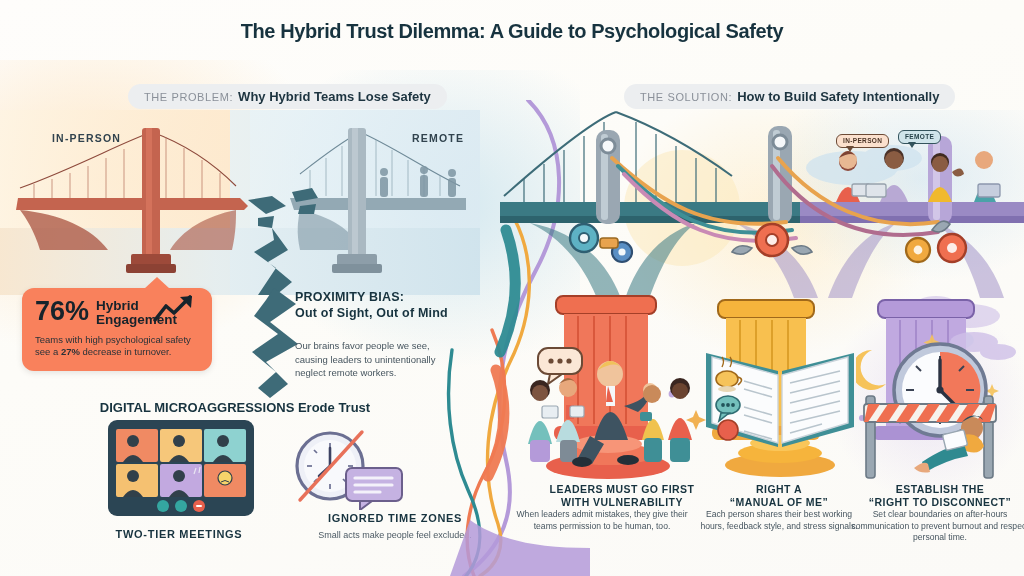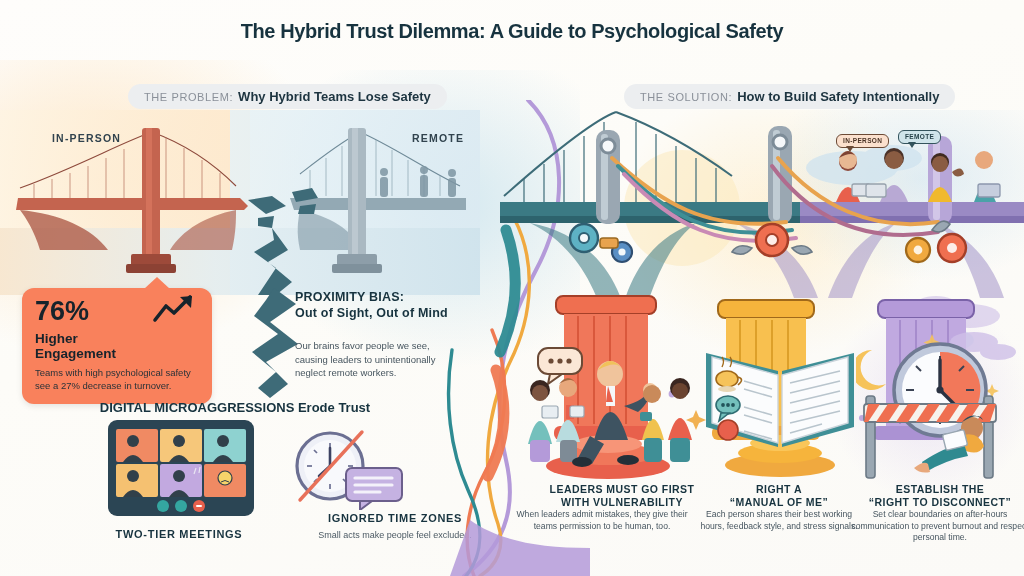--- a/index.html
+++ b/index.html
@@ -48,25 +48,25 @@
   #stat-callout {
     position:absolute; left:22px; top:288px; width:190px; padding:10px 13px 12px;
     background:#f9815c; border-radius:12px; color:#1e2b30;
     box-shadow:0 2px 6px rgba(0,0,0,.10);
   }
   #stat-callout:after {
     content:""; position:absolute; left:122px; top:-11px; width:0;height:0;
     border-left:13px solid transparent; border-right:13px solid transparent;
     border-bottom:12px solid #f9815c;
   }
-  .stat-row { display:flex; align-items:flex-start; gap:7px;flex-direction:column; }
+  .stat-row { display:flex; align-items:flex-start; gap:7px; }
   .stat-num { font-size:27px; font-weight:bold; line-height:.98; color:#17232b; }
   .stat-lbl { font-size:13.5px; font-weight:bold; line-height:1.06; color:#17232b; padding-top:1px; }
   .stat-sub { margin-top:6px; font-size:9.5px; line-height:1.34; color:#2a3238; }
-  .stat-sub b { font-weight:normal;margin-top:10px; }
+  .stat-sub b { font-weight:bold;margin-top:10px; }
   .trendarrow { position:absolute; right:12px; top:6px; }
 
   
   #bias-block { position:absolute; left:295px; top:290px; width:160px; }
   .bias-h1 { font-size:12.5px; font-weight:bold; letter-spacing:.2px; color:#17333f; line-height:1.25; }
   .bias-body { margin-top:18px; font-size:9.5px; line-height:1.42; color:#46555f; }
 
   
   #micro-head { position:absolute; left:0; top:400px; width:470px; text-align:center;
                 font-size:13px; font-weight:bold; color:#17333f; }
@@ -214,21 +214,21 @@
   </svg>
 
   <div id="stat-callout">
     <svg class="trendarrow" width="48" height="30" viewBox="0 0 48 30">
       <path d="M3 26 L14 12 L22 19 L38 3" stroke="#17232b" stroke-width="3.6" fill="none" stroke-linecap="round" stroke-linejoin="round"></path>
       <path d="M28 3 L40 2 L39 14 Z" fill="#17232b"></path>
     </svg>
     <div class="stat-row">
       <span class="stat-num">76%</span>
       <span class="stat-lbl">
-        <span>Higher</span><br>
+        <span>Hybrid</span><br>
         <span>Engagement</span>
       </span>
     </div>
     <div class="stat-sub">
       <span>Teams with high psychological safety see a </span><b>27%</b><span> decrease in turnover.</span>
     </div>
   </div>
 
   <div id="bias-block">
     <div class="bias-h1">

